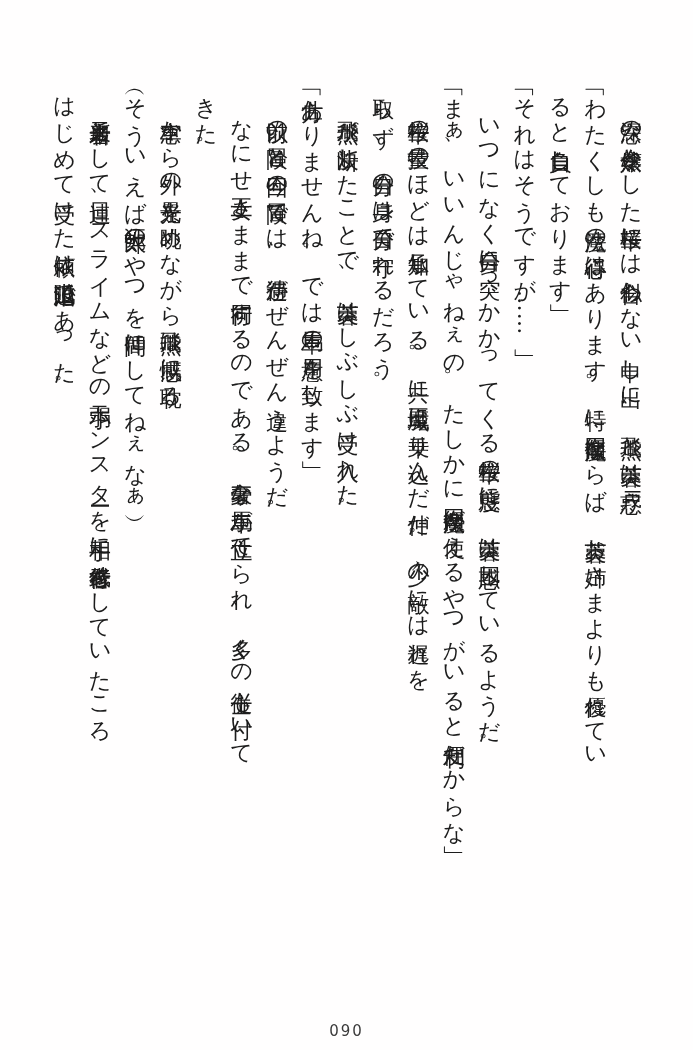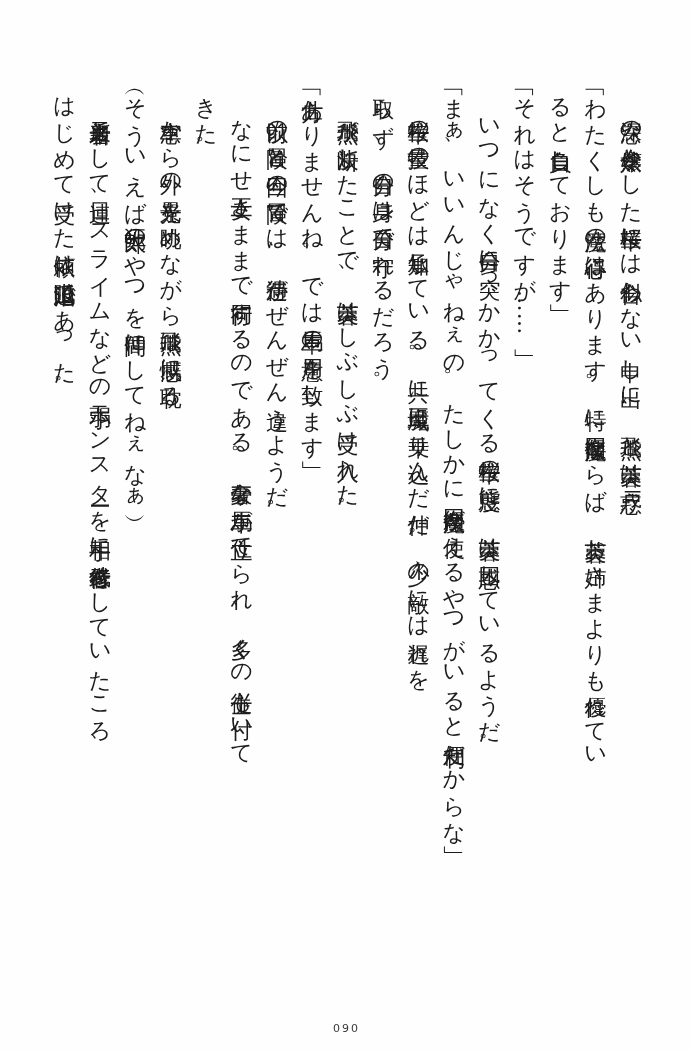--- a/index.html
+++ b/index.html
@@ -40,21 +40,21 @@
   .text-block p.line.indent {
     text-indent: 1em;
   }
   .page-number {
     position: absolute;
     left: 0;
     right: 0;
     top: 1022px;
     text-align: center;
     font-family: "DejaVu Sans", "Liberation Sans", sans-serif;
-    font-size: 11px;
+    font-size: 15px;
     letter-spacing: 2px;
     color: #3a3a3a;
   }
 </style>
 </head>
 <body>
 
 <div class="page">
   <div class="text-block" id="text-block">
       <p class="line indent">深窓の令嬢然とした桜華には似合わない申し出に、飛燕と芙蓉は戸惑う。</p>

